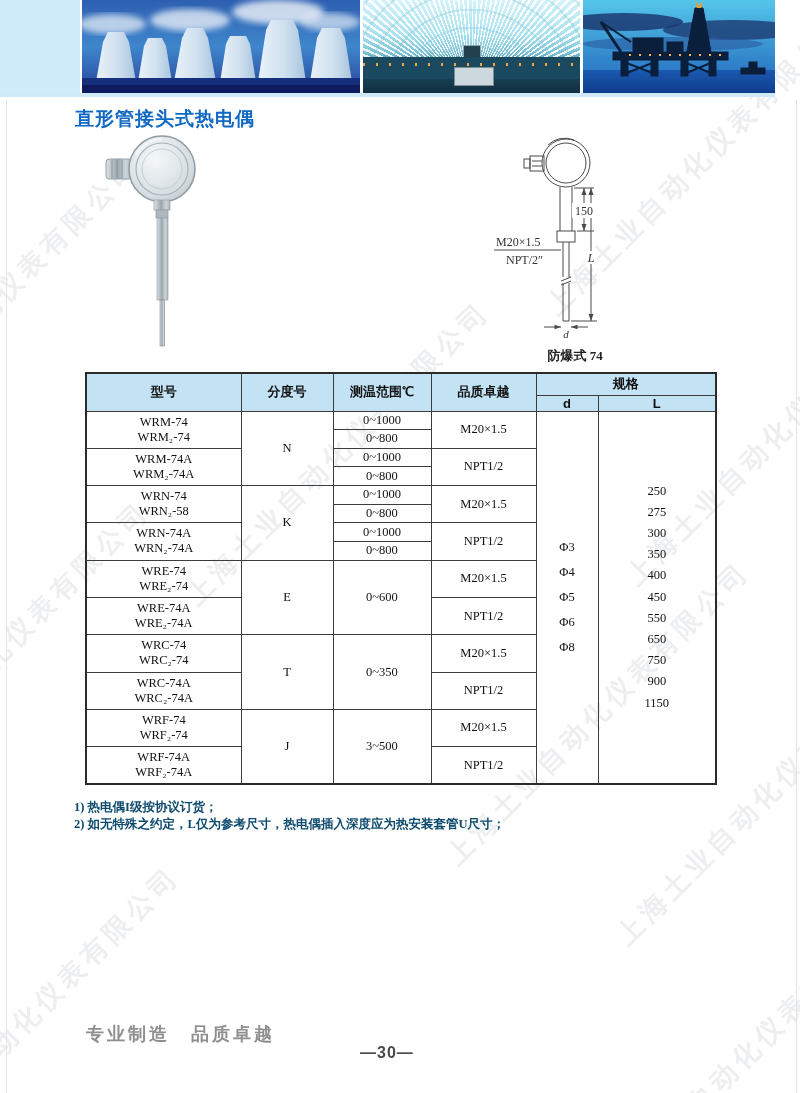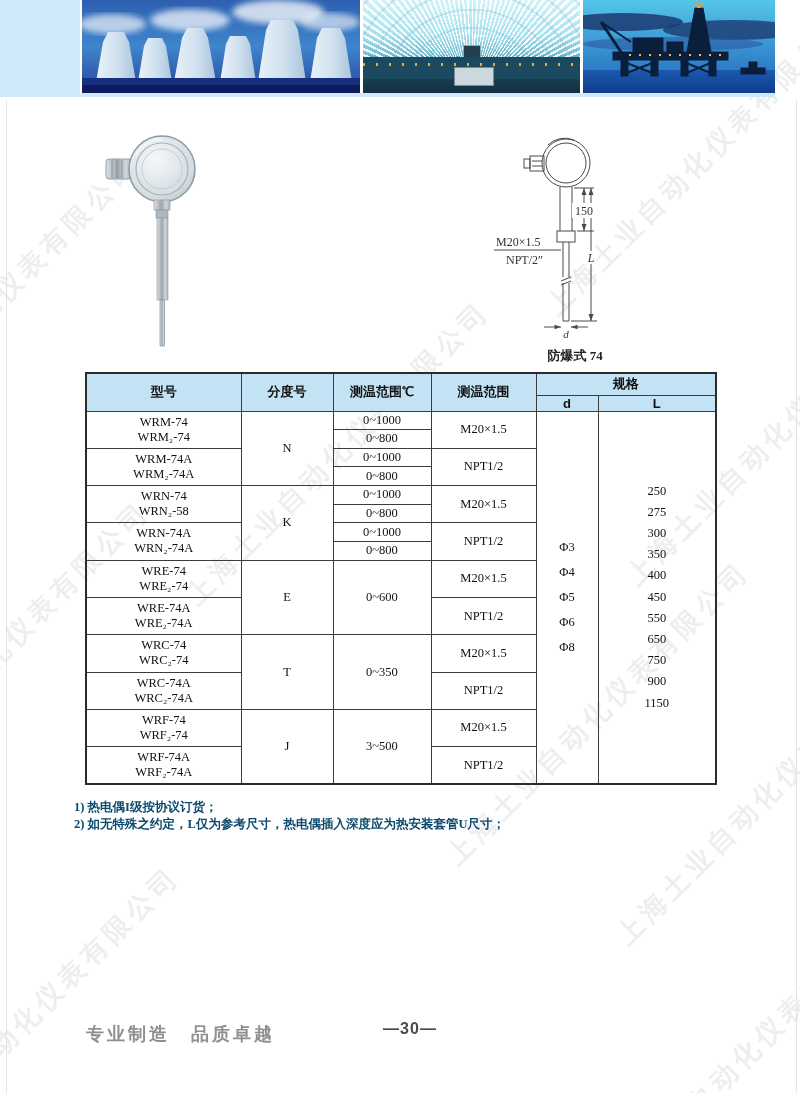--- a/index.html
+++ b/index.html
@@ -45,21 +45,21 @@
   td.model div{line-height:15px;}
   td.grad{font-size:13px;}
   .dstack div{line-height:25px;}
   .lstack div{line-height:21.2px;}
   
   .notes{position:absolute;left:74px;top:799px;font-family:"Liberation Serif",serif;
          font-size:12.5px;font-weight:700;color:#0c4a6e;line-height:16.5px;}
   
   .footer-slogan{position:absolute;left:86px;top:1022px;font-size:18px;
          font-weight:700;color:#8f8f8f;letter-spacing:3px;}
-  .page-number{position:absolute;left:360px;top:1020px;width:100px;text-align:center;
+  .page-number{position:absolute;left:360px;top:1044px;width:100px;
          font-size:16px;font-weight:700;color:#4a4a4a;letter-spacing:1px;}
   svg text{font-family:"Liberation Serif",serif;}
 </style>
 </head>
 <body>
 
 <div class="page">
 
   <div class="wm" style="left:-220px;top:290px;">上海土业自动化仪表有限公司</div>
   <div class="wm" style="left:-210px;top:635px;">上海土业自动化仪表有限公司</div>
@@ -165,20 +165,21 @@
             <rect x="96" y="54" width="2" height="2"></rect>
           <rect x="106" y="54" width="2" height="2"></rect>
             <rect x="116" y="54" width="2" height="2"></rect>
           <rect x="126" y="54" width="2" height="2"></rect>
             <rect x="136" y="54" width="2" height="2"></rect>
         </g>
       </svg>
     </div>
   </div>
 
+  <div class="title">直形管接头式热电偶</div>
 
   <div class="product-photo">
     <svg width="170" height="220" viewBox="0 0 170 220">
       <defs>
         <radialGradient id="hg" cx="0.4" cy="0.35" r="0.8">
           <stop offset="0" stop-color="#f5f8f9"></stop>
             <stop offset="0.7" stop-color="#d5dde2"></stop>
             <stop offset="1" stop-color="#b3bfc6"></stop>
         </radialGradient>
         <linearGradient id="mt" x1="0" y1="0" x2="1" y2="0">
@@ -258,21 +259,21 @@
         <col style="width:98px">
       <col style="width:105px">
         <col style="width:62px">
         <col style="width:118px">
     </colgroup>
     <thead>
       <tr class="hr1">
         <th rowspan="2">型号</th>
         <th rowspan="2">分度号</th>
         <th rowspan="2">测温范围℃</th>
-        <th rowspan="2">测温范围</th>
+        <th rowspan="2">品质卓越</th>
         <th colspan="2">规格</th>
       </tr>
       <tr class="hr2">
         <th>d</th>
         <th>L</th>
       </tr>
     </thead>
     <tbody>
 
       <tr class="ru">

